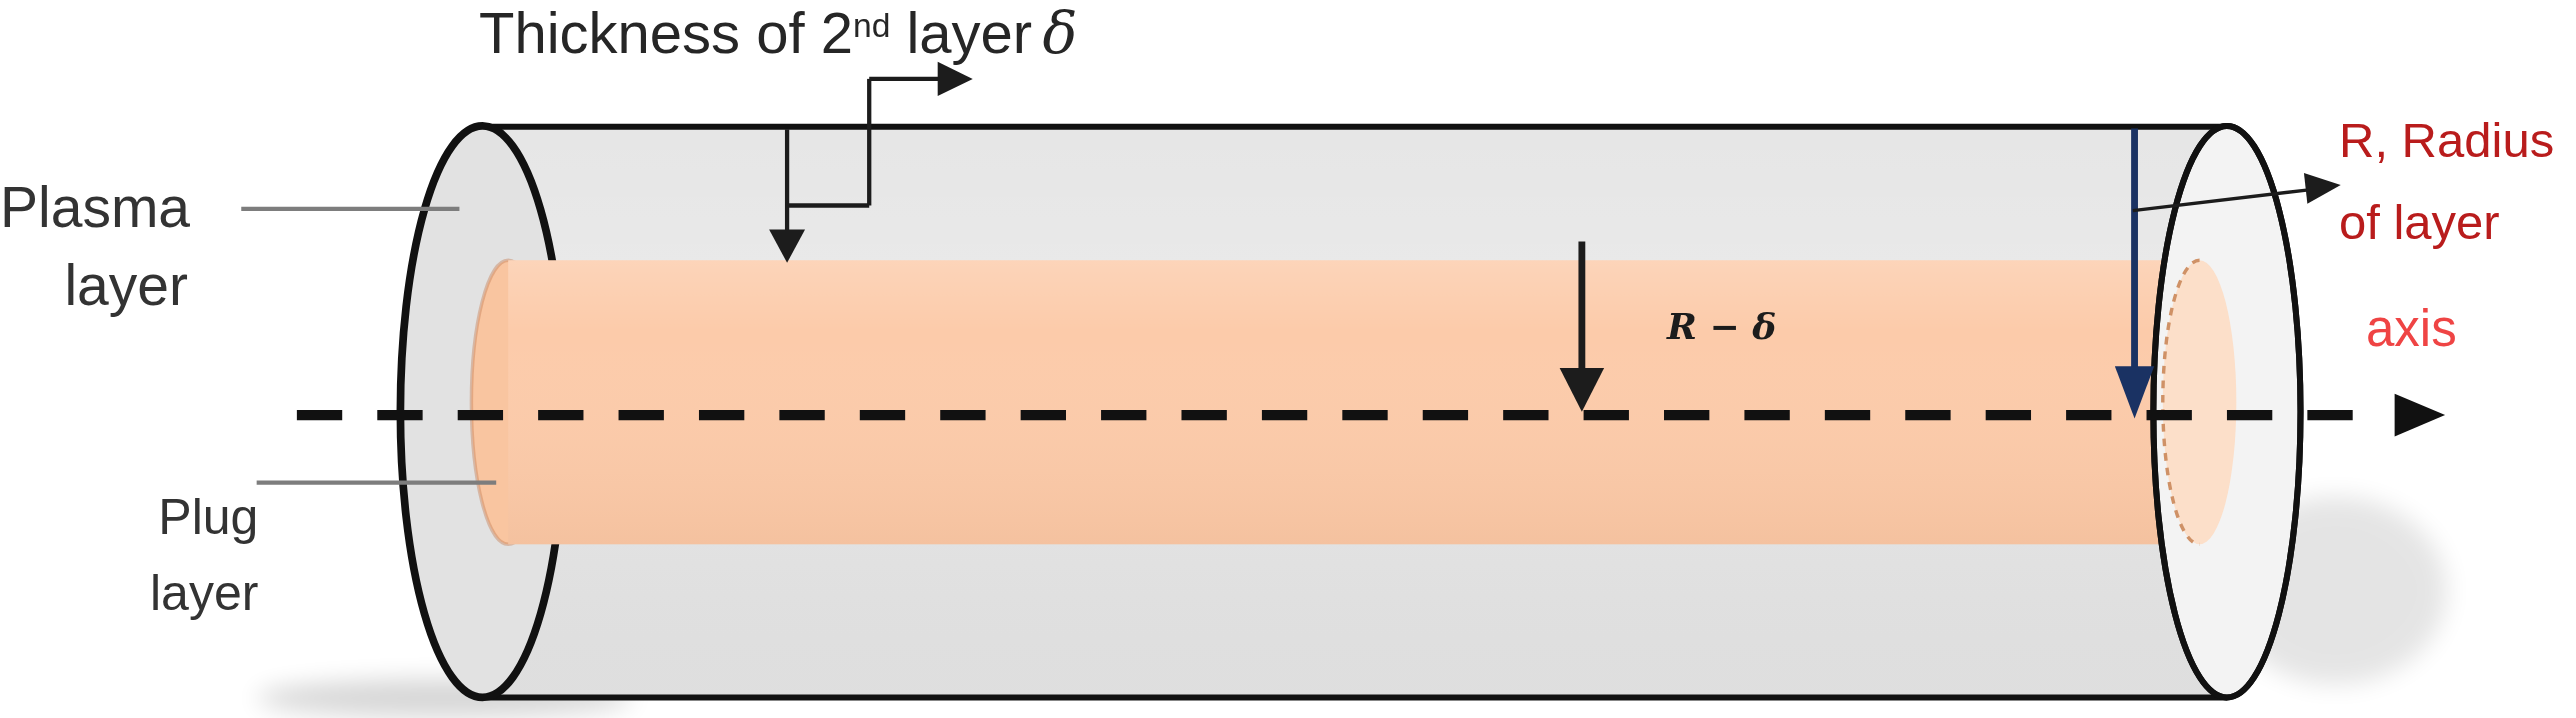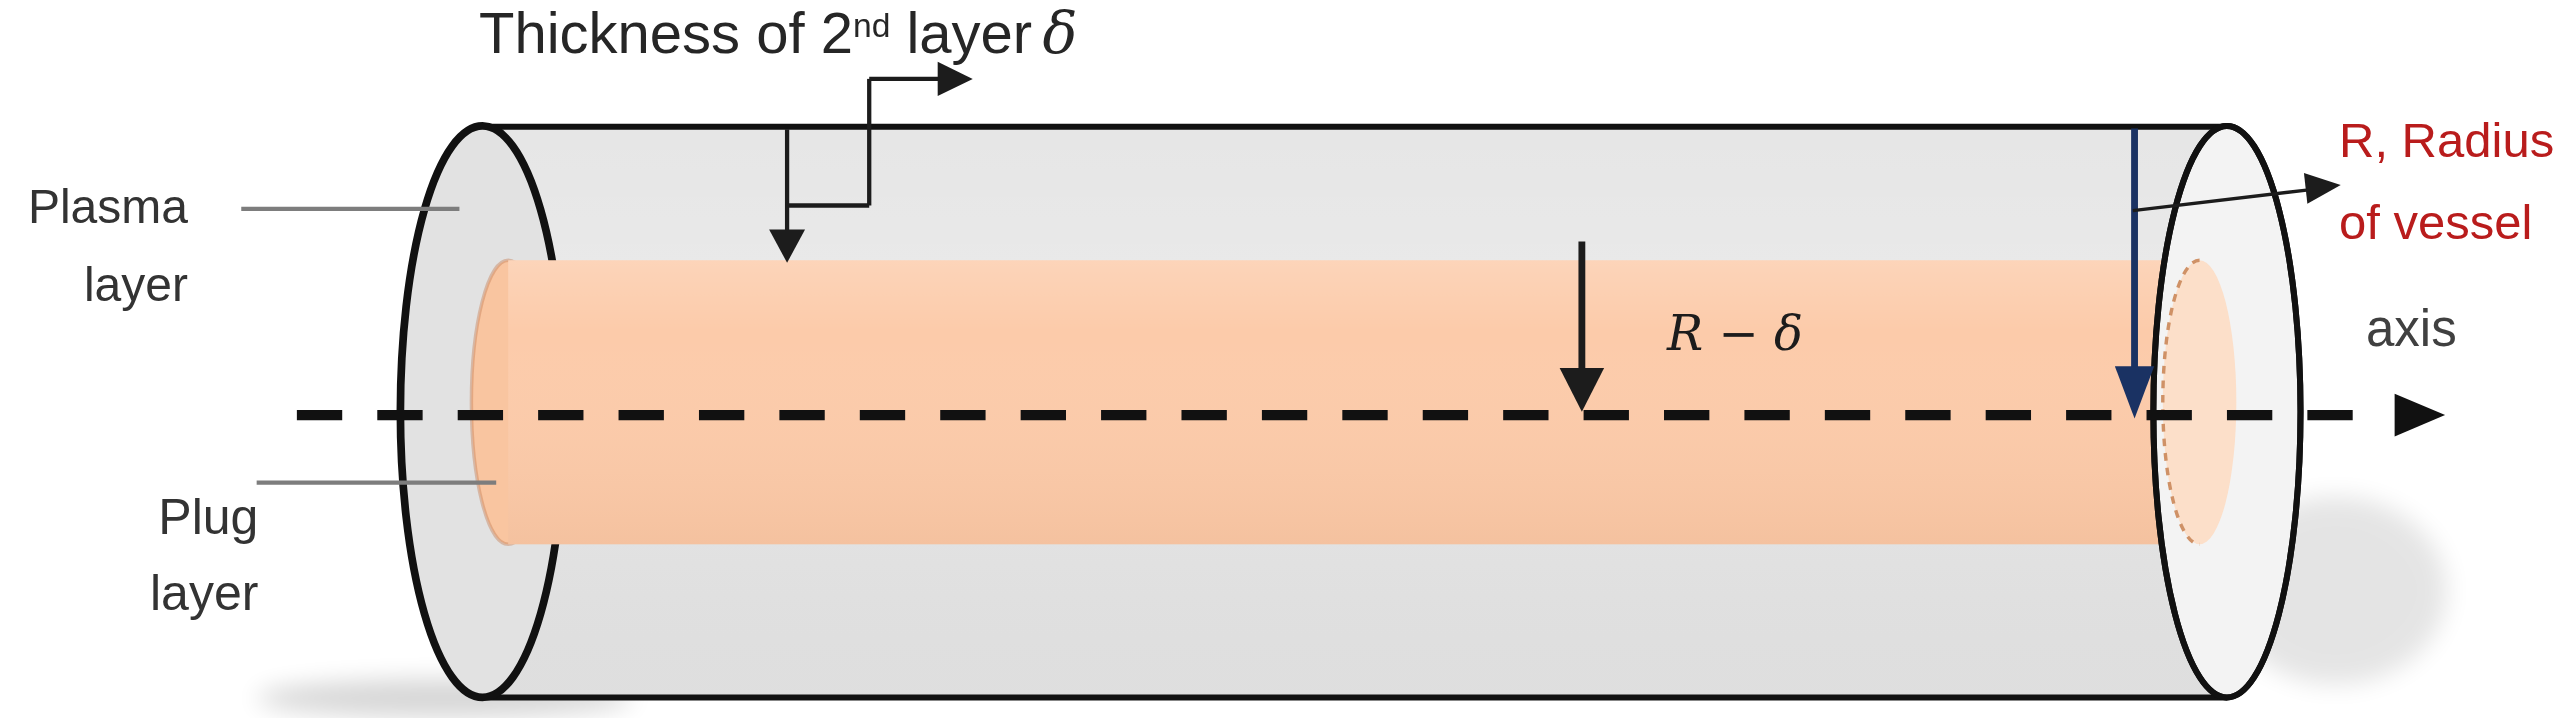--- a/index.html
+++ b/index.html
@@ -10,27 +10,27 @@
     background: #ffffff;
     overflow: hidden;
     font-family: "Liberation Sans", sans-serif;
     color: #2a2a2a;
   }
   .stage svg { position: absolute; left: 0; top: 0; }
   .lbl { position: absolute; white-space: nowrap; }
   .t-title { left: 479px; top: 0px; font-size: 58px; line-height: 65px; color: #262626; }
   .t-title .sup { font-size: 0.58em; position: relative; top: -0.48em; }
   .t-title .sym { font-family: "DejaVu Serif", serif; font-style: italic; margin-left: 10.3px; }
-  .t-plasma { left: 0px; top: 168px; width: 188px; text-align: right; font-size: 48px; line-height: 78px; color: #333333; }
+  .t-plasma { left: 0px; top: 168px; width: 188px; text-align: right; font-size: 57px; line-height: 78px; color: #333333; }
   .t-plug { left: 15.4px; top: 479px; width: 243px; text-align: right; font-size: 50px; line-height: 76px; color: #333333; }
   .t-radius { left: 2339px; top: 99px; font-size: 49px; line-height: 82px; color: #b91c1c; }
-  .t-axis { left: 2366px; top: 299px; font-size: 51px; color: #404040; }
+  .t-axis { left: 2366px; top: 299px; font-size: 51px; color: #ef4444; }
   .t-rdelta {
-    left: 1667px; top: 305px; font-size: 48px;
-    font-family: "DejaVu Serif", serif; font-style: italic; color: #1c1c1c;
+    left: 1667px; top: 305px; font-size: 36px;
+    font-family: "DejaVu Serif", serif; font-style: italic; color: #1c1c1c; font-weight: bold;
   }
 </style>
 </head>
 <body>
 
 <div class="stage">
 
   <svg width="2576" height="719" viewBox="0 0 3011 840">
     <defs>
       <filter id="soft" x="-60%" y="-60%" width="220%" height="220%">
@@ -112,21 +112,21 @@
     <div>layer</div>
   </div>
 
   <div class="lbl t-plug">
     <div>Plug</div>
     <div>layer</div>
   </div>
 
   <div class="lbl t-radius">
     <div>R, Radius</div>
-    <div>of vessel</div>
+    <div>of layer</div>
   </div>
 
   <div class="lbl t-axis">axis</div>
 
   <div class="lbl t-rdelta">R − δ</div>
 
 </div>
 
 
 </body></html>

